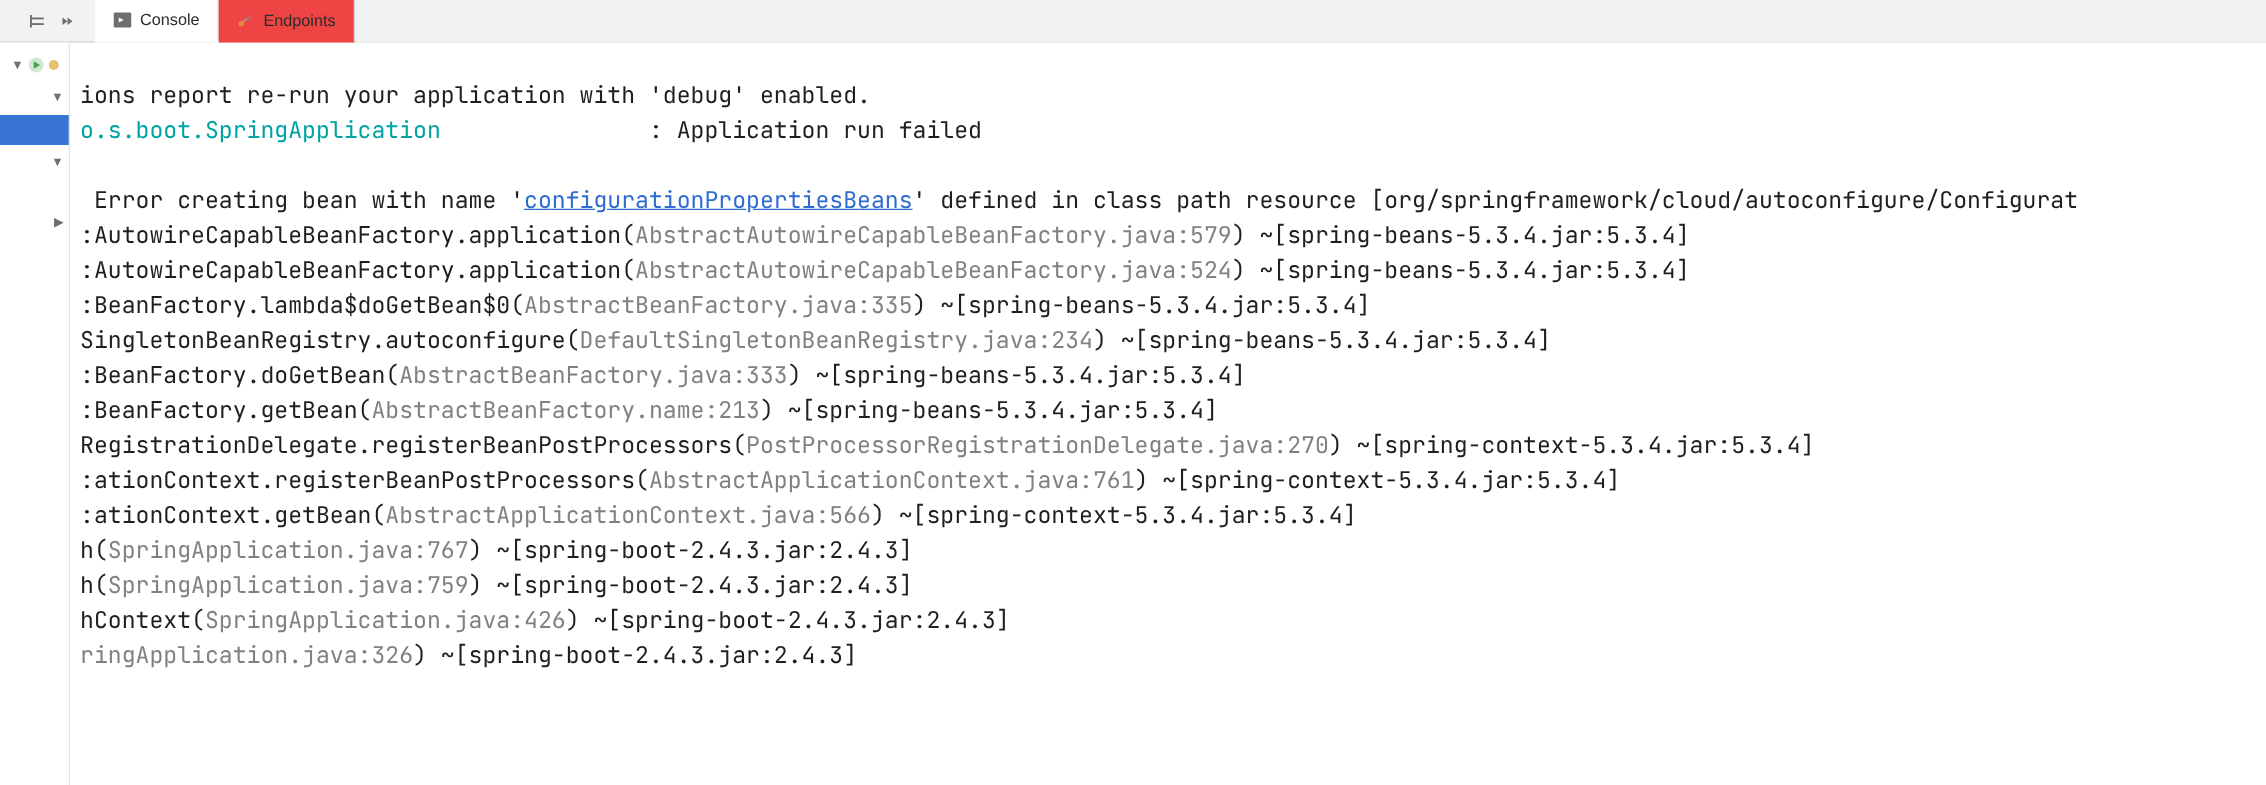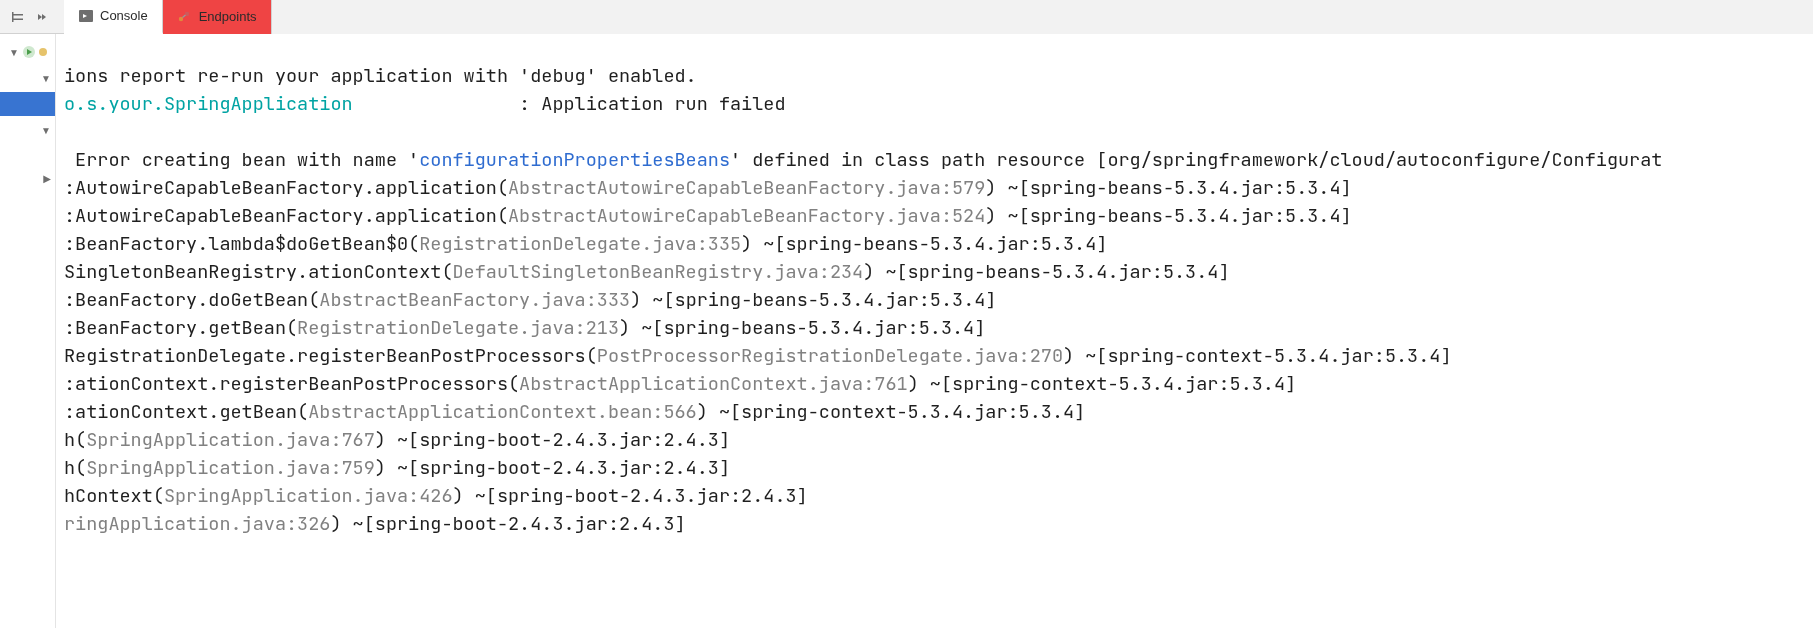--- a/index.html
+++ b/index.html
@@ -10,21 +10,21 @@
     overflow: hidden;
     width: 1813px;
     height: 628px;
   }
   .topbar {
     display: flex;
     align-items: center;
     height: 34px;
     border-bottom: 1px solid #d1d1d1;
     background: #f2f2f2;
-    padding-left: 6px;
+    padding-left: 18px;
   }
   .topbar-btn {
     width: 24px;
     height: 24px;
     display: flex;
     align-items: center;
     justify-content: center;
     color: #6e6e6e;
     cursor: pointer;
   }
@@ -79,21 +79,21 @@
     overflow: hidden;
     padding: 28px 0 0 8px;
     font-family: "JetBrains Mono","Consolas","Menlo",monospace;
     font-size: 18.5px;
     line-height: 28px;
     color: #1f1f1f;
     white-space: pre;
   }
   .console .teal { color: #00a3a3; }
   .console .link { color: #818181; cursor: pointer; }
-  .console .link-blue { color: #2f6cd0; cursor: pointer; }
+  .console .link-blue { color: #2f6cd0; text-decoration: underline; cursor: pointer; }
 </style>
 </head>
 <body>
 
 <div class="topbar">
   <div class="topbar-btn hide-icon">
     <svg width="14" height="14" viewBox="0 0 14 14">
         <rect x="2" y="4" width="10" height="1.5" fill="#6e6e6e"></rect>
         <rect x="2" y="8.5" width="10" height="1.5" fill="#6e6e6e"></rect>
         <rect x="1" y="2" width="1.5" height="10" fill="#6e6e6e"></rect>
@@ -151,30 +151,30 @@
     <div class="gutter-row">
       <span class="tw-down">▼</span>
     </div>
     <div style="height:20px"></div>
     <div class="gutter-row">
       <span class="tw-right">▶</span>
     </div>
   </div>
 
   <div class="console" id="console-out"><span>ions report re-run your application with 'debug' enabled.</span>
-<span class="teal">o.s.your.SpringApplication</span><span>               : Application run failed</span>
+<span class="teal">o.s.boot.SpringApplication</span><span>               : Application run failed</span>
 
 <span> Error creating bean with name '</span><span class="link-blue">configurationPropertiesBeans</span><span>' defined in class path resource [org/springframework/cloud/autoconfigure/Configurat</span>
 <span>:AutowireCapableBeanFactory.application(</span><span class="link">AbstractAutowireCapableBeanFactory.java:579</span><span>) ~[spring-beans-5.3.4.jar:5.3.4]</span>
 <span>:AutowireCapableBeanFactory.application(</span><span class="link">AbstractAutowireCapableBeanFactory.java:524</span><span>) ~[spring-beans-5.3.4.jar:5.3.4]</span>
-<span>:BeanFactory.lambda$doGetBean$0(</span><span class="link">RegistrationDelegate.java:335</span><span>) ~[spring-beans-5.3.4.jar:5.3.4]</span>
-<span>SingletonBeanRegistry.ationContext(</span><span class="link">DefaultSingletonBeanRegistry.java:234</span><span>) ~[spring-beans-5.3.4.jar:5.3.4]</span>
+<span>:BeanFactory.lambda$doGetBean$0(</span><span class="link">AbstractBeanFactory.java:335</span><span>) ~[spring-beans-5.3.4.jar:5.3.4]</span>
+<span>SingletonBeanRegistry.autoconfigure(</span><span class="link">DefaultSingletonBeanRegistry.java:234</span><span>) ~[spring-beans-5.3.4.jar:5.3.4]</span>
 <span>:BeanFactory.doGetBean(</span><span class="link">AbstractBeanFactory.java:333</span><span>) ~[spring-beans-5.3.4.jar:5.3.4]</span>
-<span>:BeanFactory.getBean(</span><span class="link">RegistrationDelegate.java:213</span><span>) ~[spring-beans-5.3.4.jar:5.3.4]</span>
+<span>:BeanFactory.getBean(</span><span class="link">AbstractBeanFactory.name:213</span><span>) ~[spring-beans-5.3.4.jar:5.3.4]</span>
 <span>RegistrationDelegate.registerBeanPostProcessors(</span><span class="link">PostProcessorRegistrationDelegate.java:270</span><span>) ~[spring-context-5.3.4.jar:5.3.4]</span>
 <span>:ationContext.registerBeanPostProcessors(</span><span class="link">AbstractApplicationContext.java:761</span><span>) ~[spring-context-5.3.4.jar:5.3.4]</span>
-<span>:ationContext.getBean(</span><span class="link">AbstractApplicationContext.bean:566</span><span>) ~[spring-context-5.3.4.jar:5.3.4]</span>
+<span>:ationContext.getBean(</span><span class="link">AbstractApplicationContext.java:566</span><span>) ~[spring-context-5.3.4.jar:5.3.4]</span>
 <span>h(</span><span class="link">SpringApplication.java:767</span><span>) ~[spring-boot-2.4.3.jar:2.4.3]</span>
 <span>h(</span><span class="link">SpringApplication.java:759</span><span>) ~[spring-boot-2.4.3.jar:2.4.3]</span>
 <span>hContext(</span><span class="link">SpringApplication.java:426</span><span>) ~[spring-boot-2.4.3.jar:2.4.3]</span>
 <span></span><span class="link">ringApplication.java:326</span><span>) ~[spring-boot-2.4.3.jar:2.4.3]</span>
 </div>
 </div>
 
 </body></html>

